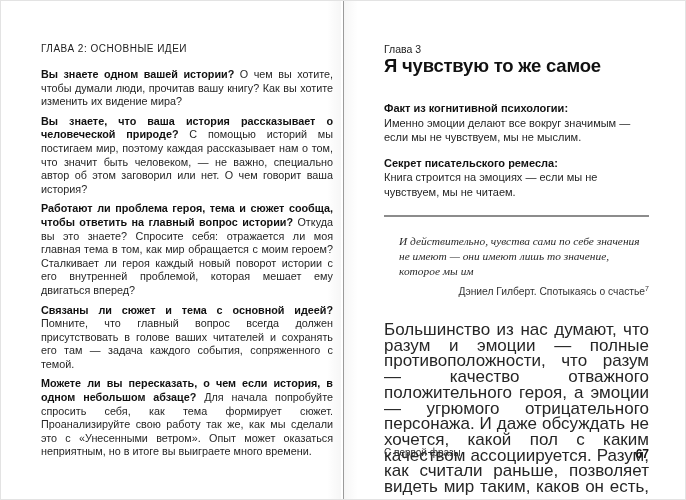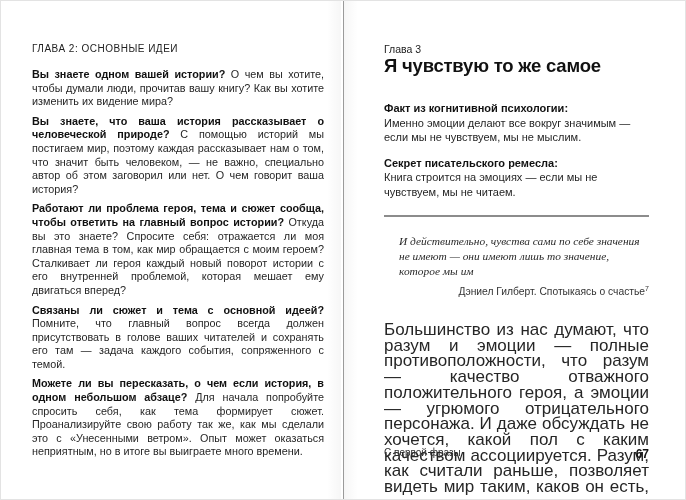--- a/index.html
+++ b/index.html
@@ -44,21 +44,21 @@
     background: linear-gradient(to left, rgba(0,0,0,0), rgba(0,0,0,0.035));
   }
 
   .page {
     position: absolute;
     top: 0;
     bottom: 0;
     box-sizing: border-box;
   }
   .page.left {
-    left: 0;
+    left: 9px;
     width: 342px;
     padding: 42px 19px 0 31px;
   }
   .page.right {
     left: 343px;
     width: 343px;
     padding: 42px 38px 0 40px;
   }
 
   

